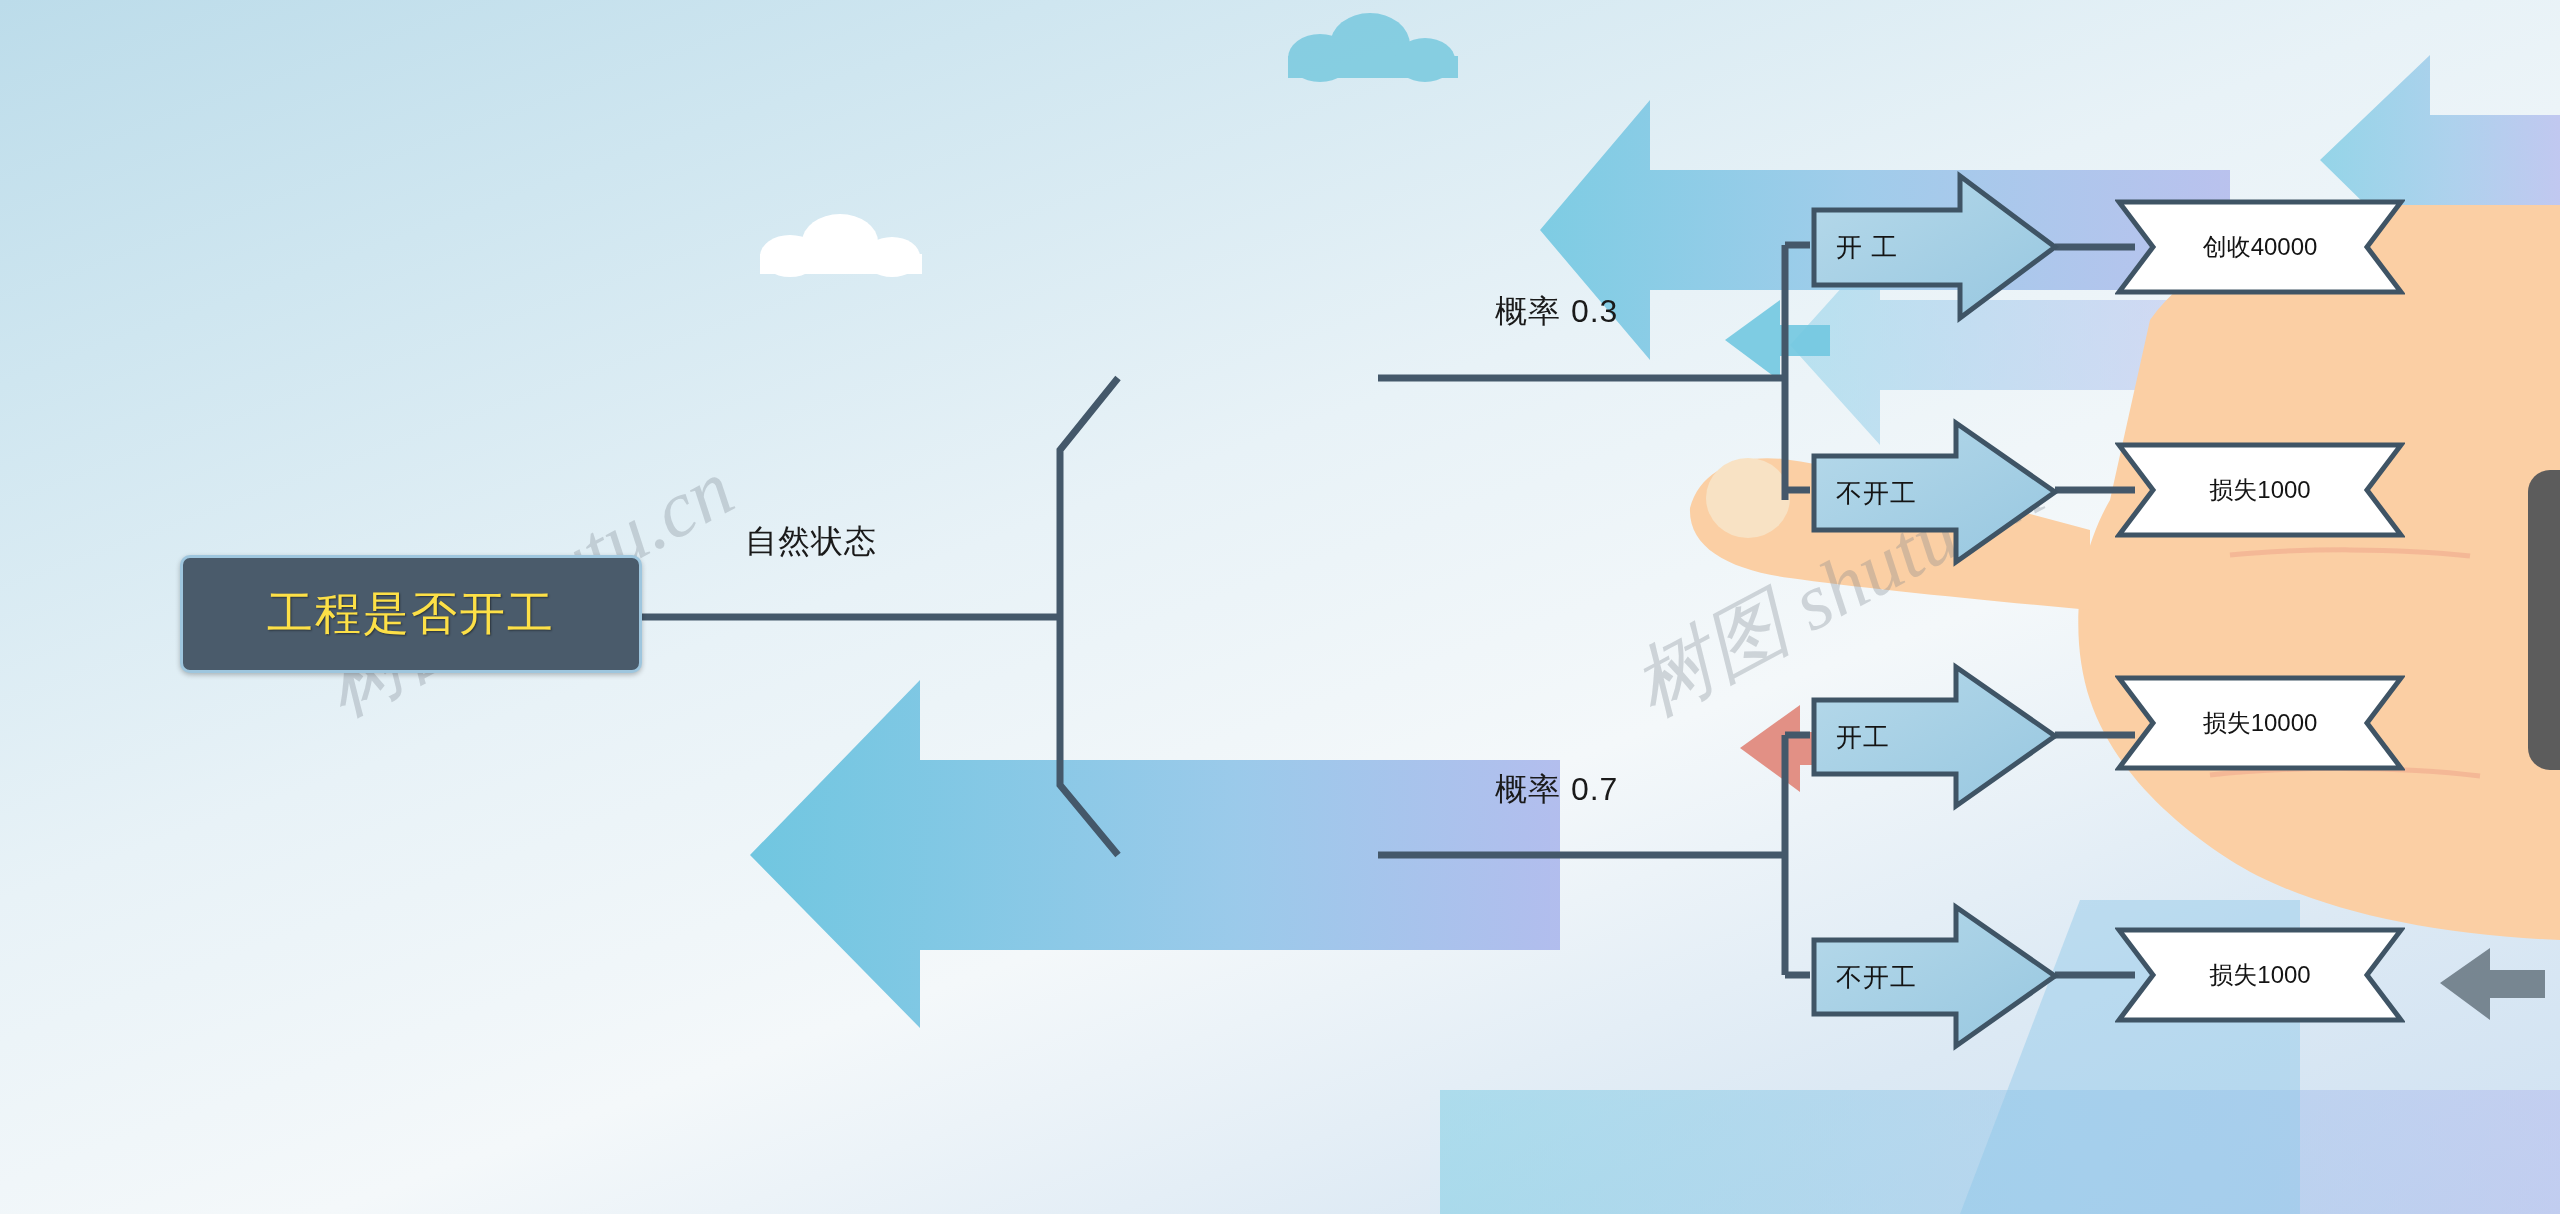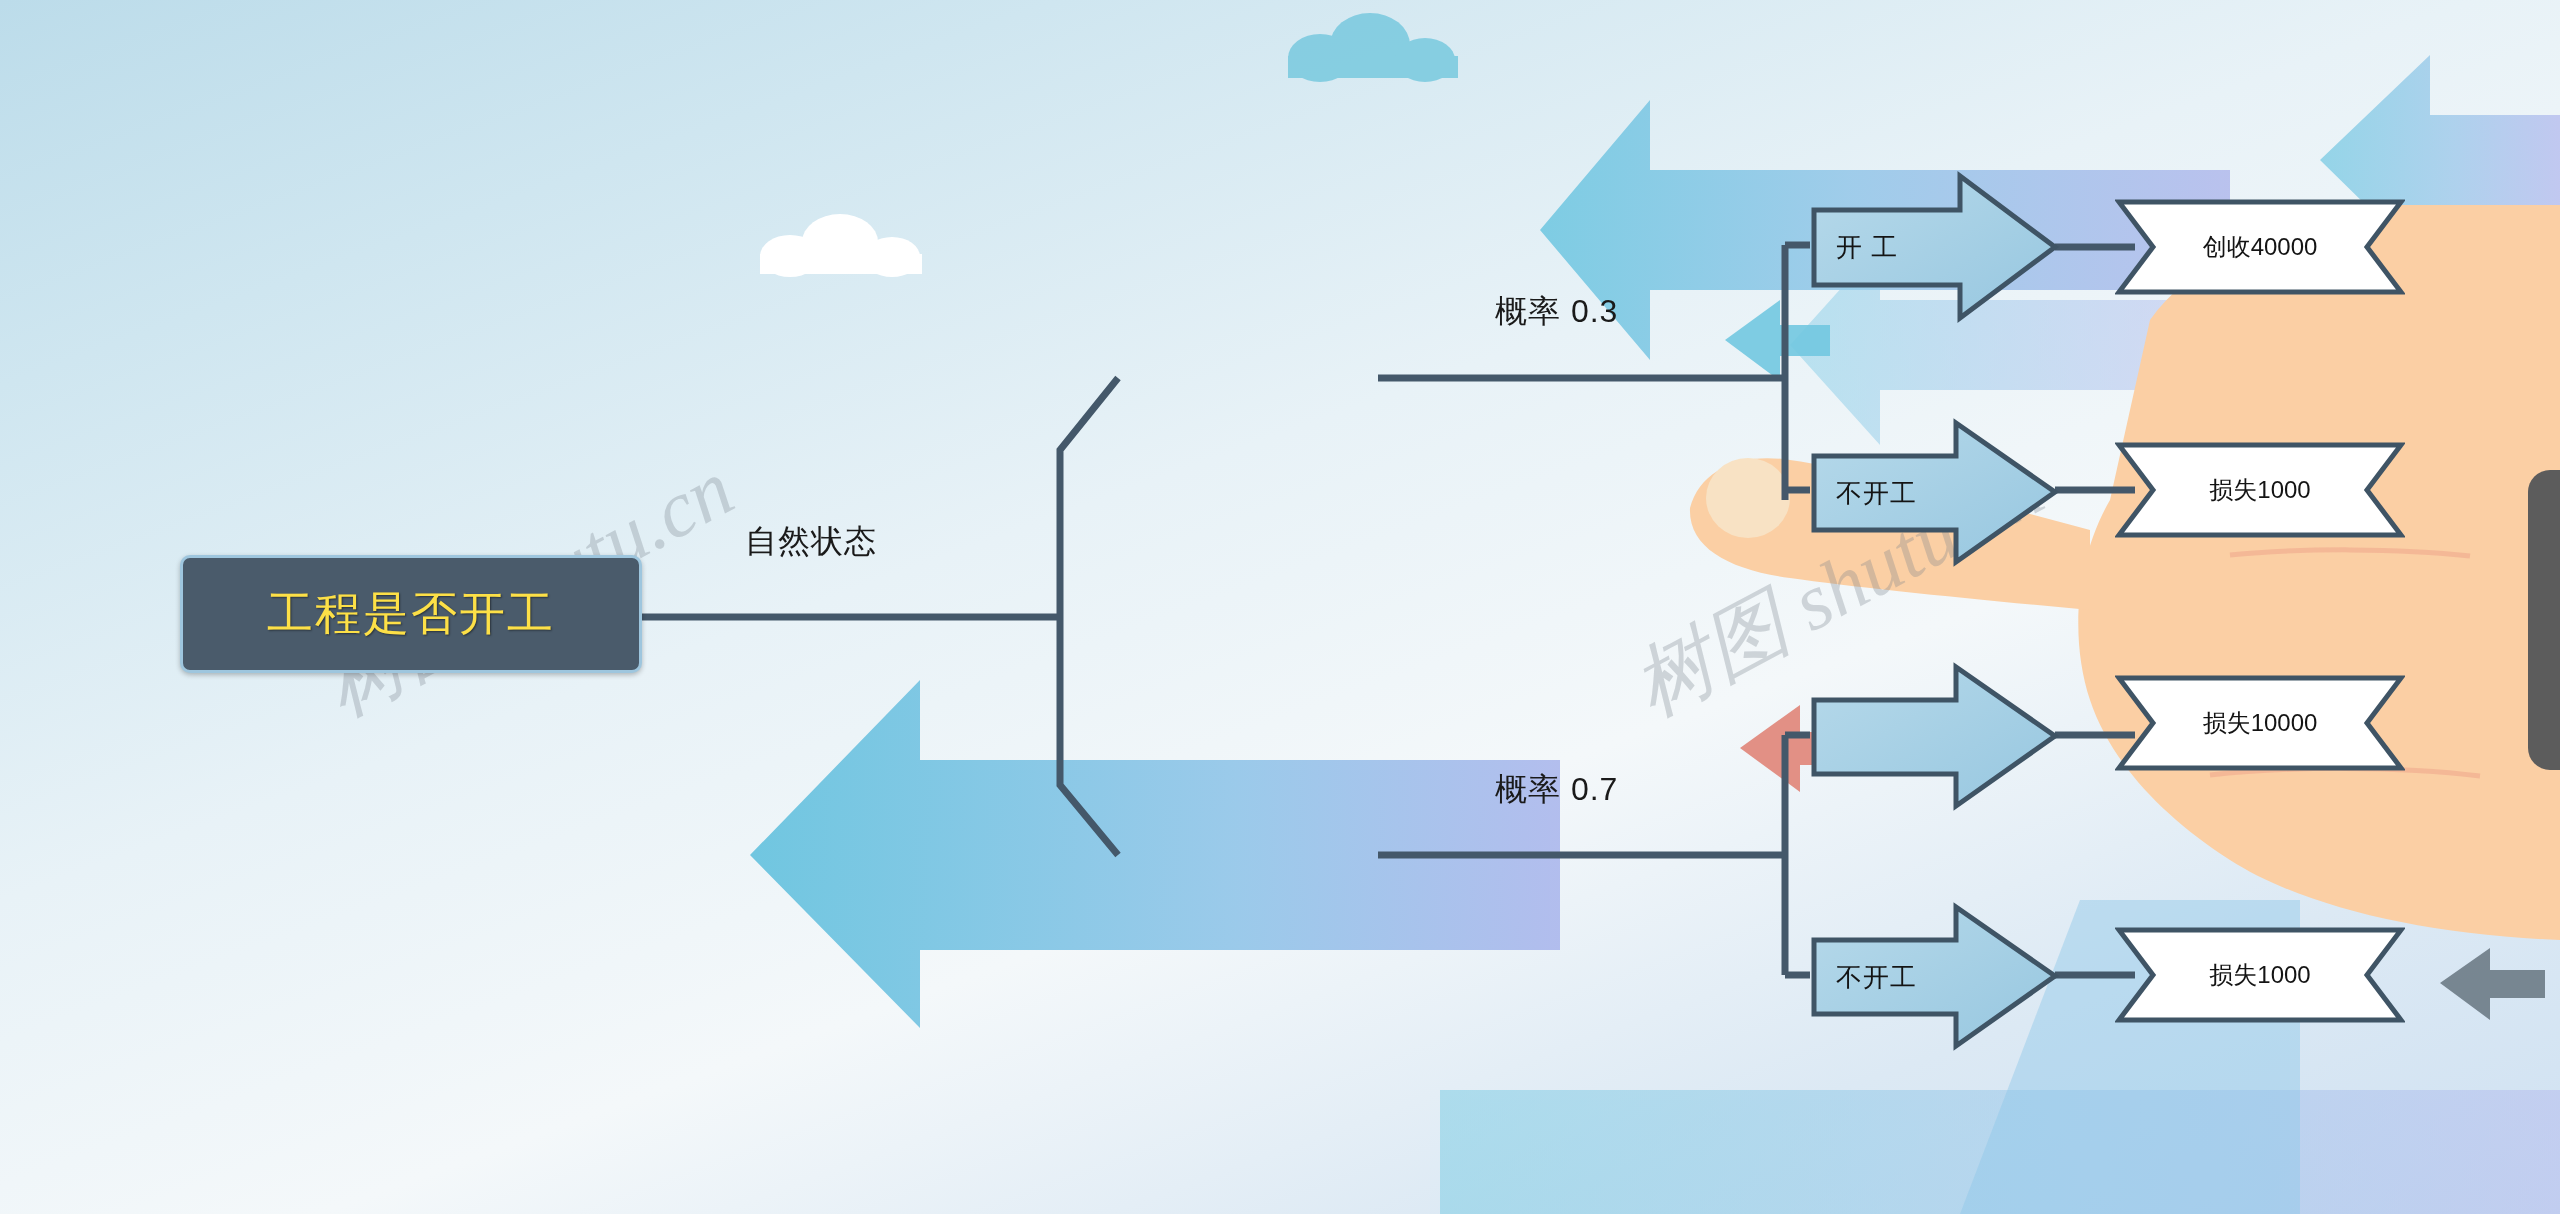--- a/index.html
+++ b/index.html
@@ -277,20 +277,21 @@
   <div class="arrow-wrap" style="left:1810px; top:662px; width:250px; height:150px;">
     <svg width="250" height="150" viewBox="0 0 250 150">
       <defs>
         <linearGradient id="aGrad3" x1="0" y1="0" x2="1" y2="1">
           <stop offset="0%" stop-color="#b6d9ea"></stop>
             <stop offset="100%" stop-color="#97c7e0"></stop>
         </linearGradient>
       </defs>
       <polygon points="4,38 146,38 146,5 245,74 146,144 146,112 4,112" fill="url(#aGrad3)" stroke="#3f5465" stroke-width="5" stroke-linejoin="miter"></polygon>
     </svg>
+    <div class="arrow-label">开工</div>
   </div>
 
   <div class="arrow-wrap" style="left:1810px; top:902px; width:250px; height:150px;">
     <svg width="250" height="150" viewBox="0 0 250 150">
       <defs>
         <linearGradient id="aGrad4" x1="0" y1="0" x2="1" y2="1">
           <stop offset="0%" stop-color="#b6d9ea"></stop>
             <stop offset="100%" stop-color="#97c7e0"></stop>
         </linearGradient>
       </defs>

